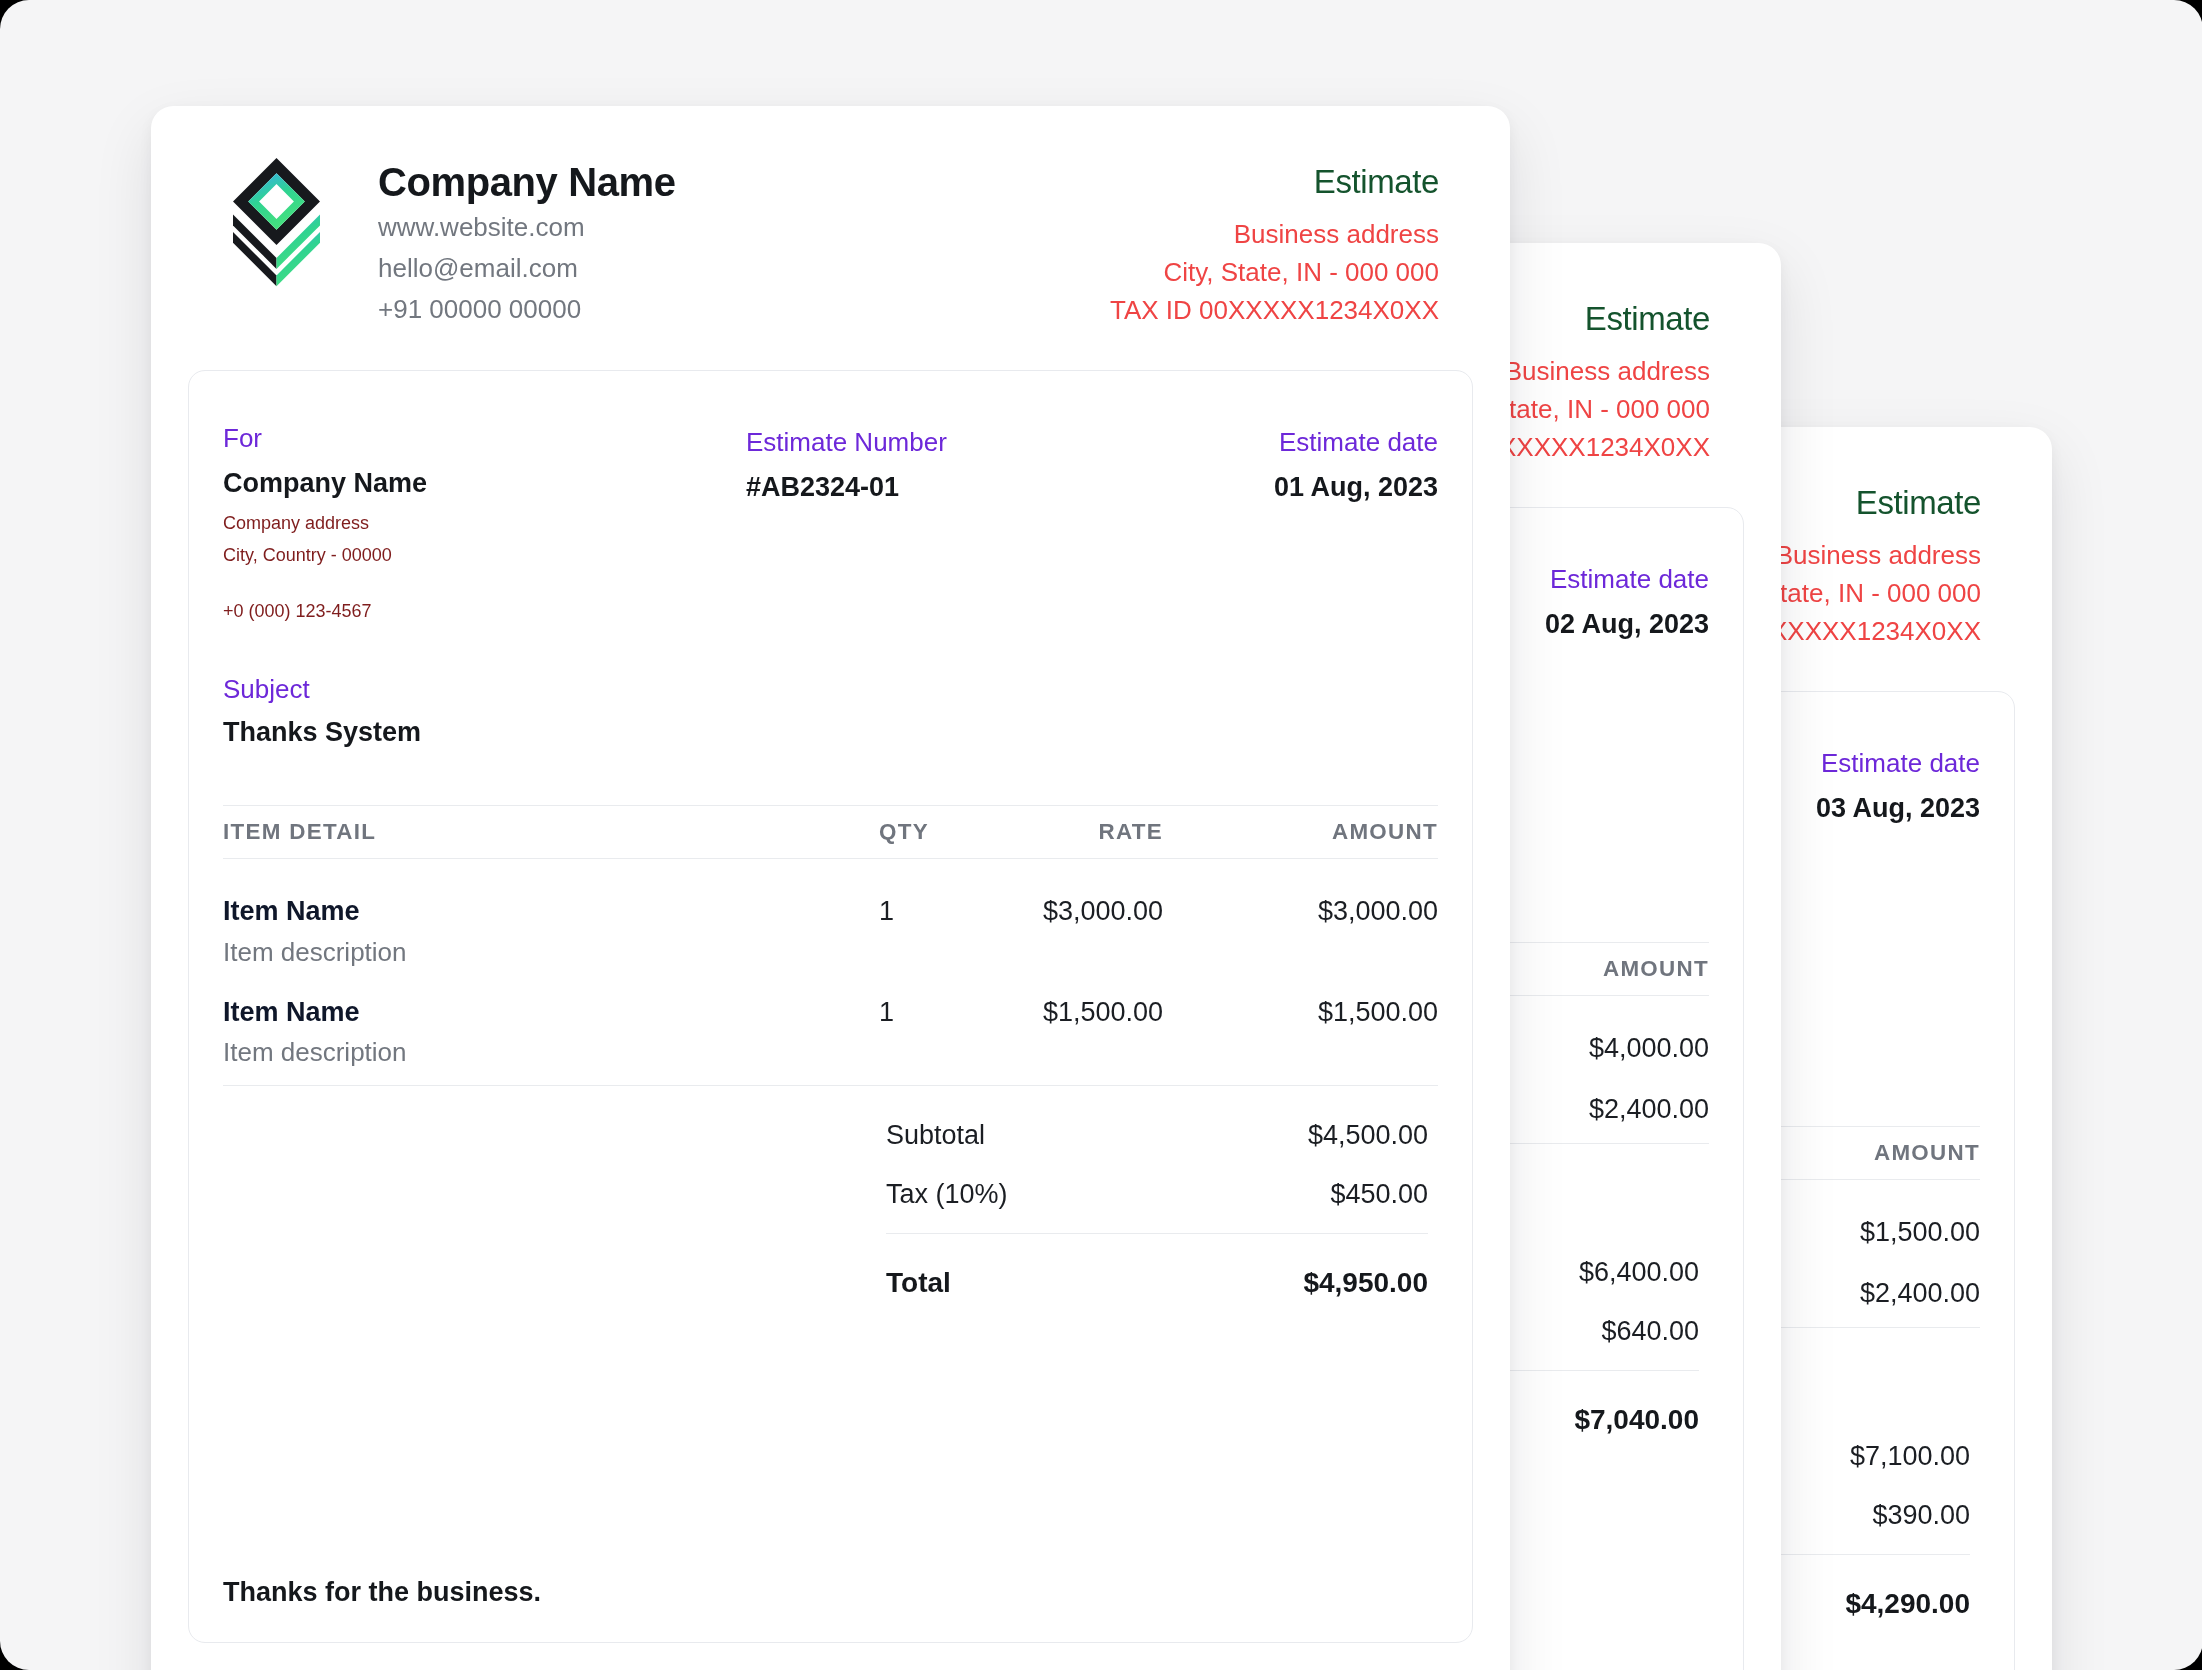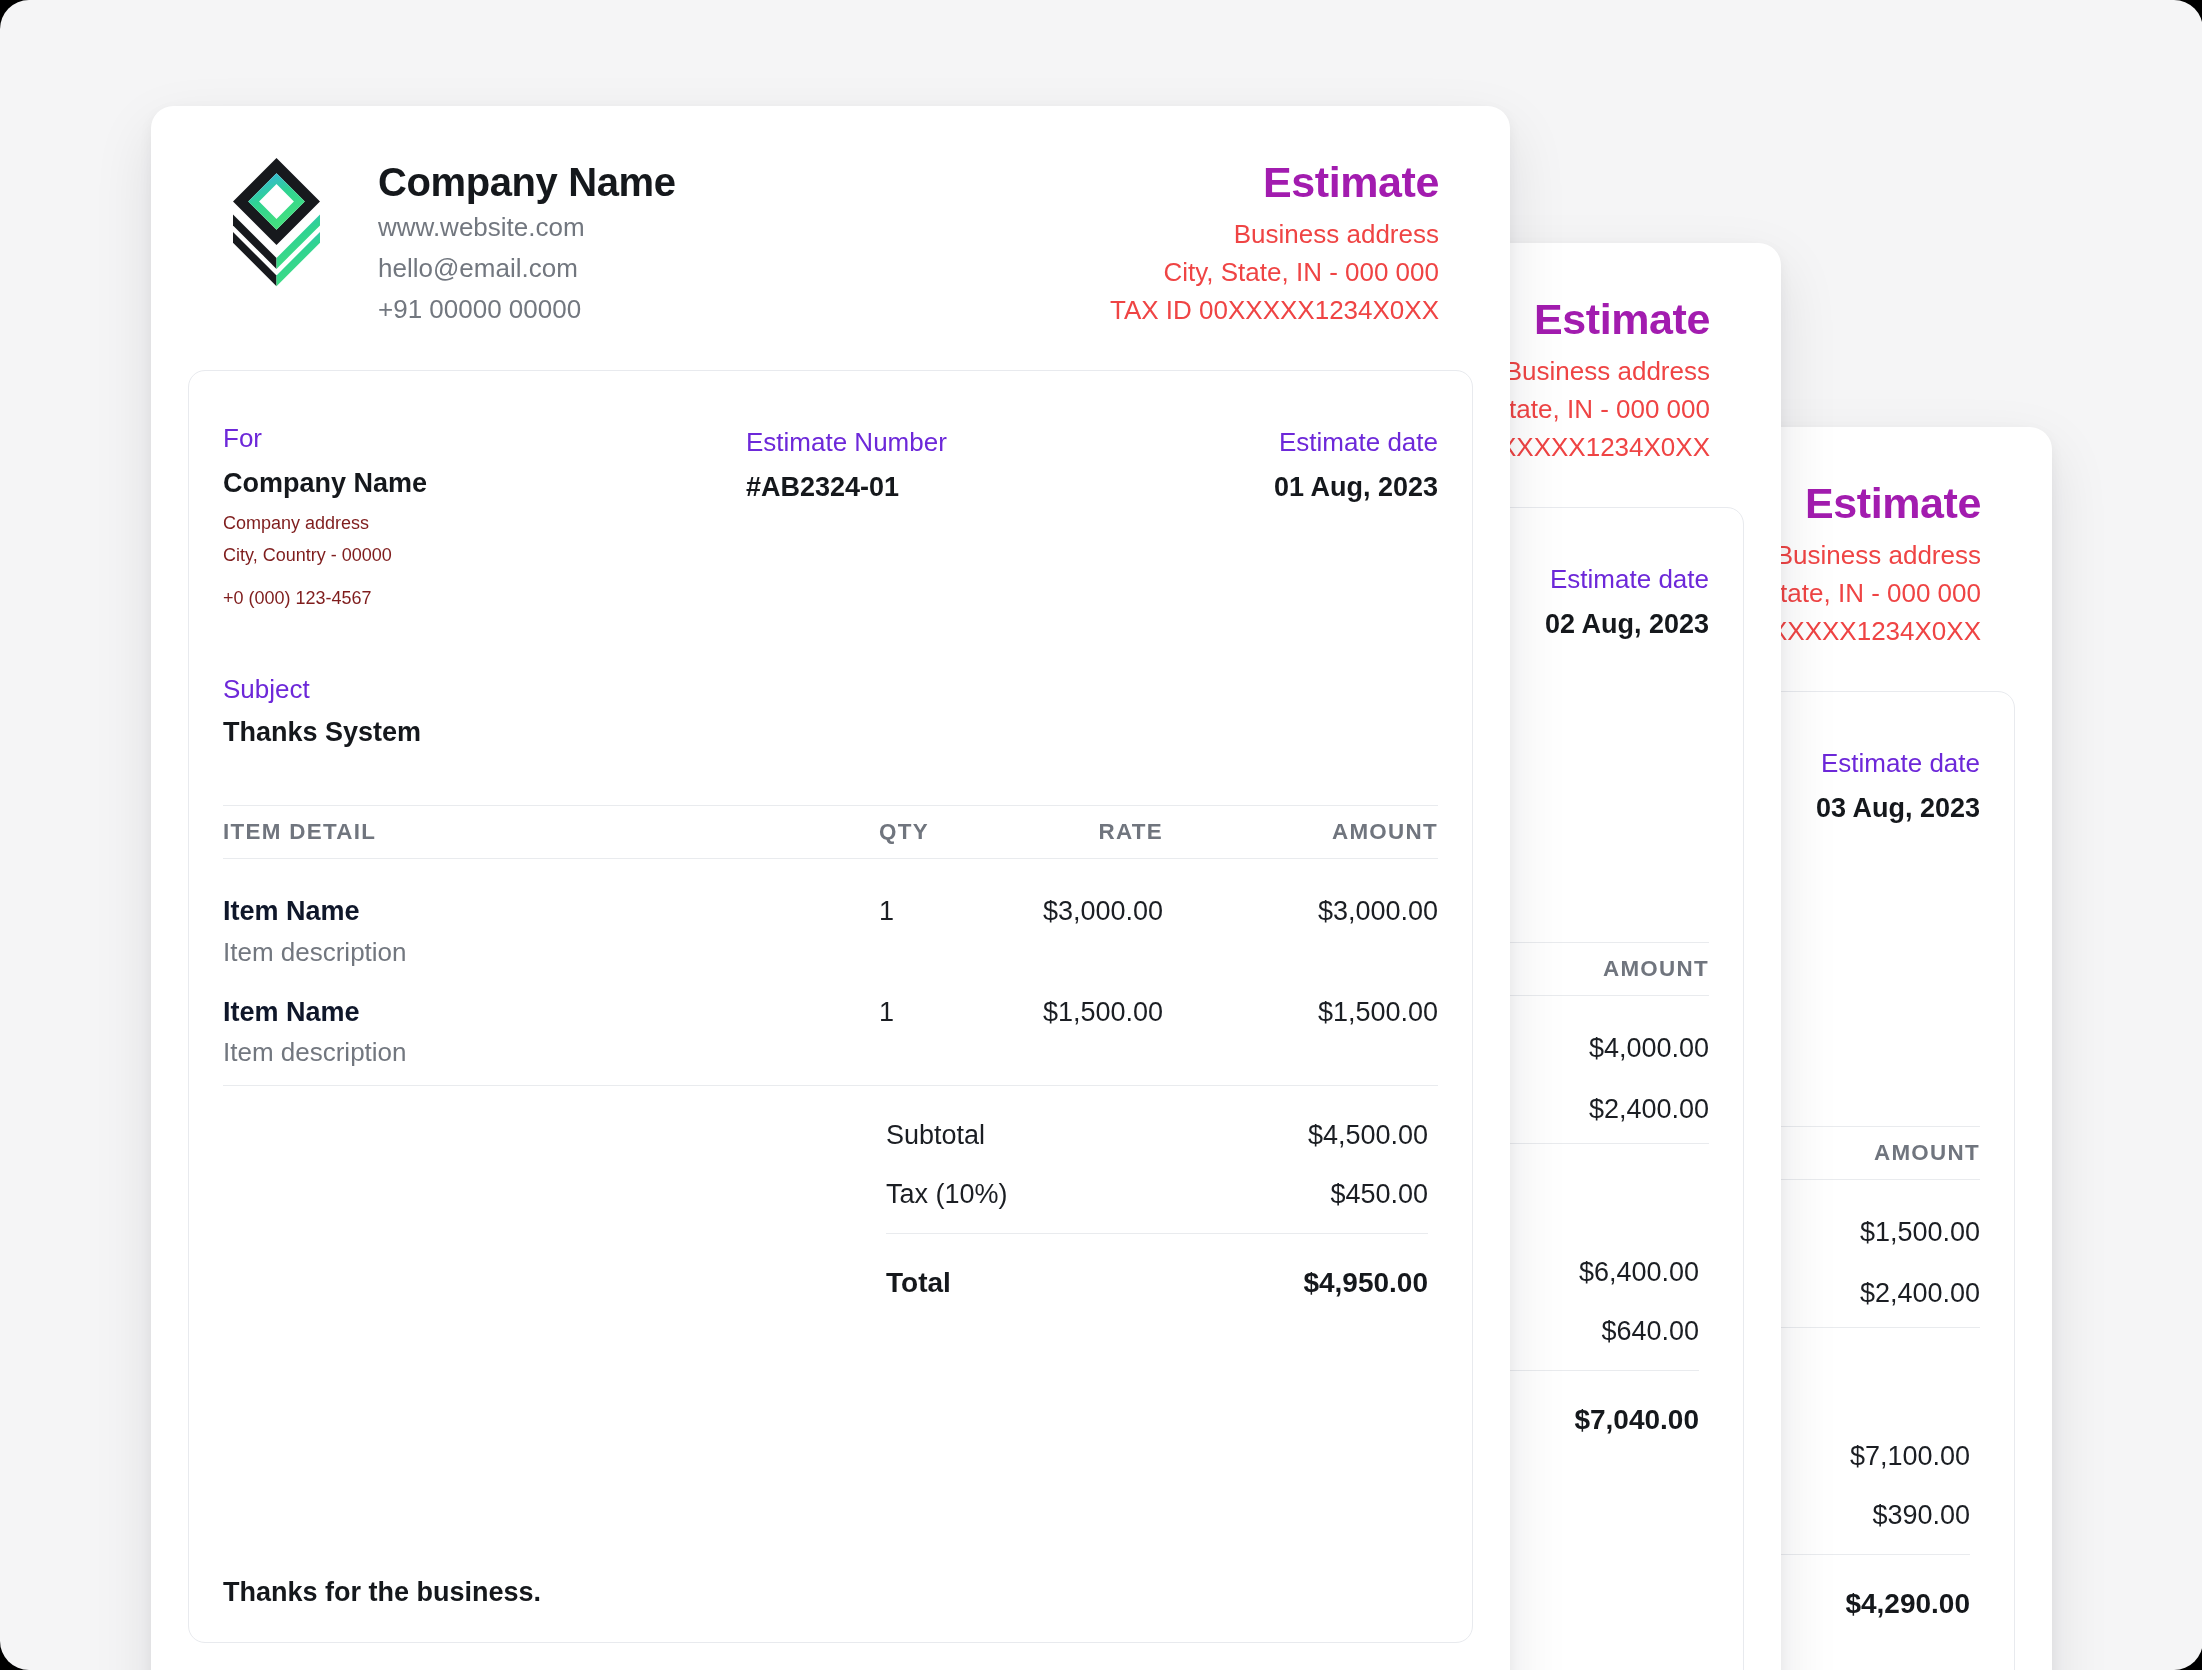--- a/index.html
+++ b/index.html
@@ -22,36 +22,36 @@
   .card-front{left:151px;top:106px;z-index:3;}
   .card-middle{left:422px;top:243px;z-index:2;}
   .card-back{left:693px;top:427px;z-index:1;}
 
   
   .logo{position:absolute;left:82px;top:52px;width:87px;height:129px;}
   .company-name{position:absolute;left:227px;top:54px;font-size:40px;font-weight:bold;
     color:#15181c;letter-spacing:-0.4px;line-height:45px;white-space:nowrap;}
   .company-contact{position:absolute;left:227px;top:101px;font-size:26px;color:#72777f;
     line-height:41px;white-space:nowrap;}
-  .doc-title{position:absolute;right:71px;top:53px;font-size:43px;font-weight:bold;
-    color:#a21caf;letter-spacing:-0.4px;line-height:46px;white-space:nowrap;}
+  .doc-title{position:absolute;right:71px;top:53px;font-size:33px;font-weight:normal;
+    color:#14532d;letter-spacing:-0.4px;line-height:46px;white-space:nowrap;}
   .doc-address{position:absolute;right:71px;top:109px;text-align:right;font-size:26px;
     color:#ef4444;line-height:38px;white-space:nowrap;}
 
   
   .ibox{position:absolute;left:37px;right:37px;top:264px;height:1271px;
     border:1.7px solid #e8eaee;border-radius:17px;}
   .lbl{font-size:26px;color:#6d28d9;line-height:31px;white-space:nowrap;}
   .val{font-size:27px;font-weight:bold;color:#15181c;line-height:34px;white-space:nowrap;}
   .muted{font-size:18px;color:#7f1d1d;line-height:32px;white-space:nowrap;}
 
   .for-block{position:absolute;left:34px;top:52px;}
   .for-block .val{margin-top:12px;}
   .for-block .addr{margin-top:6.9px;}
-  .for-block .phone{margin-top:11px;}
+  .for-block .phone{margin-top:24px;}
   .num-block{position:absolute;left:557px;top:56px;}
   .num-block .val{margin-top:12px;}
   .date-block{position:absolute;right:34px;top:56px;text-align:right;}
   .date-block .val{margin-top:12px;}
   .subject-block{position:absolute;left:34px;top:303px;}
   .subject-block .val{margin-top:10.3px;}
 
   
   .items-table{position:absolute;left:34px;right:34px;top:434px;}
   .thead{display:flex;border-top:1.7px solid #e9ebee;border-bottom:1.7px solid #e9ebee;

